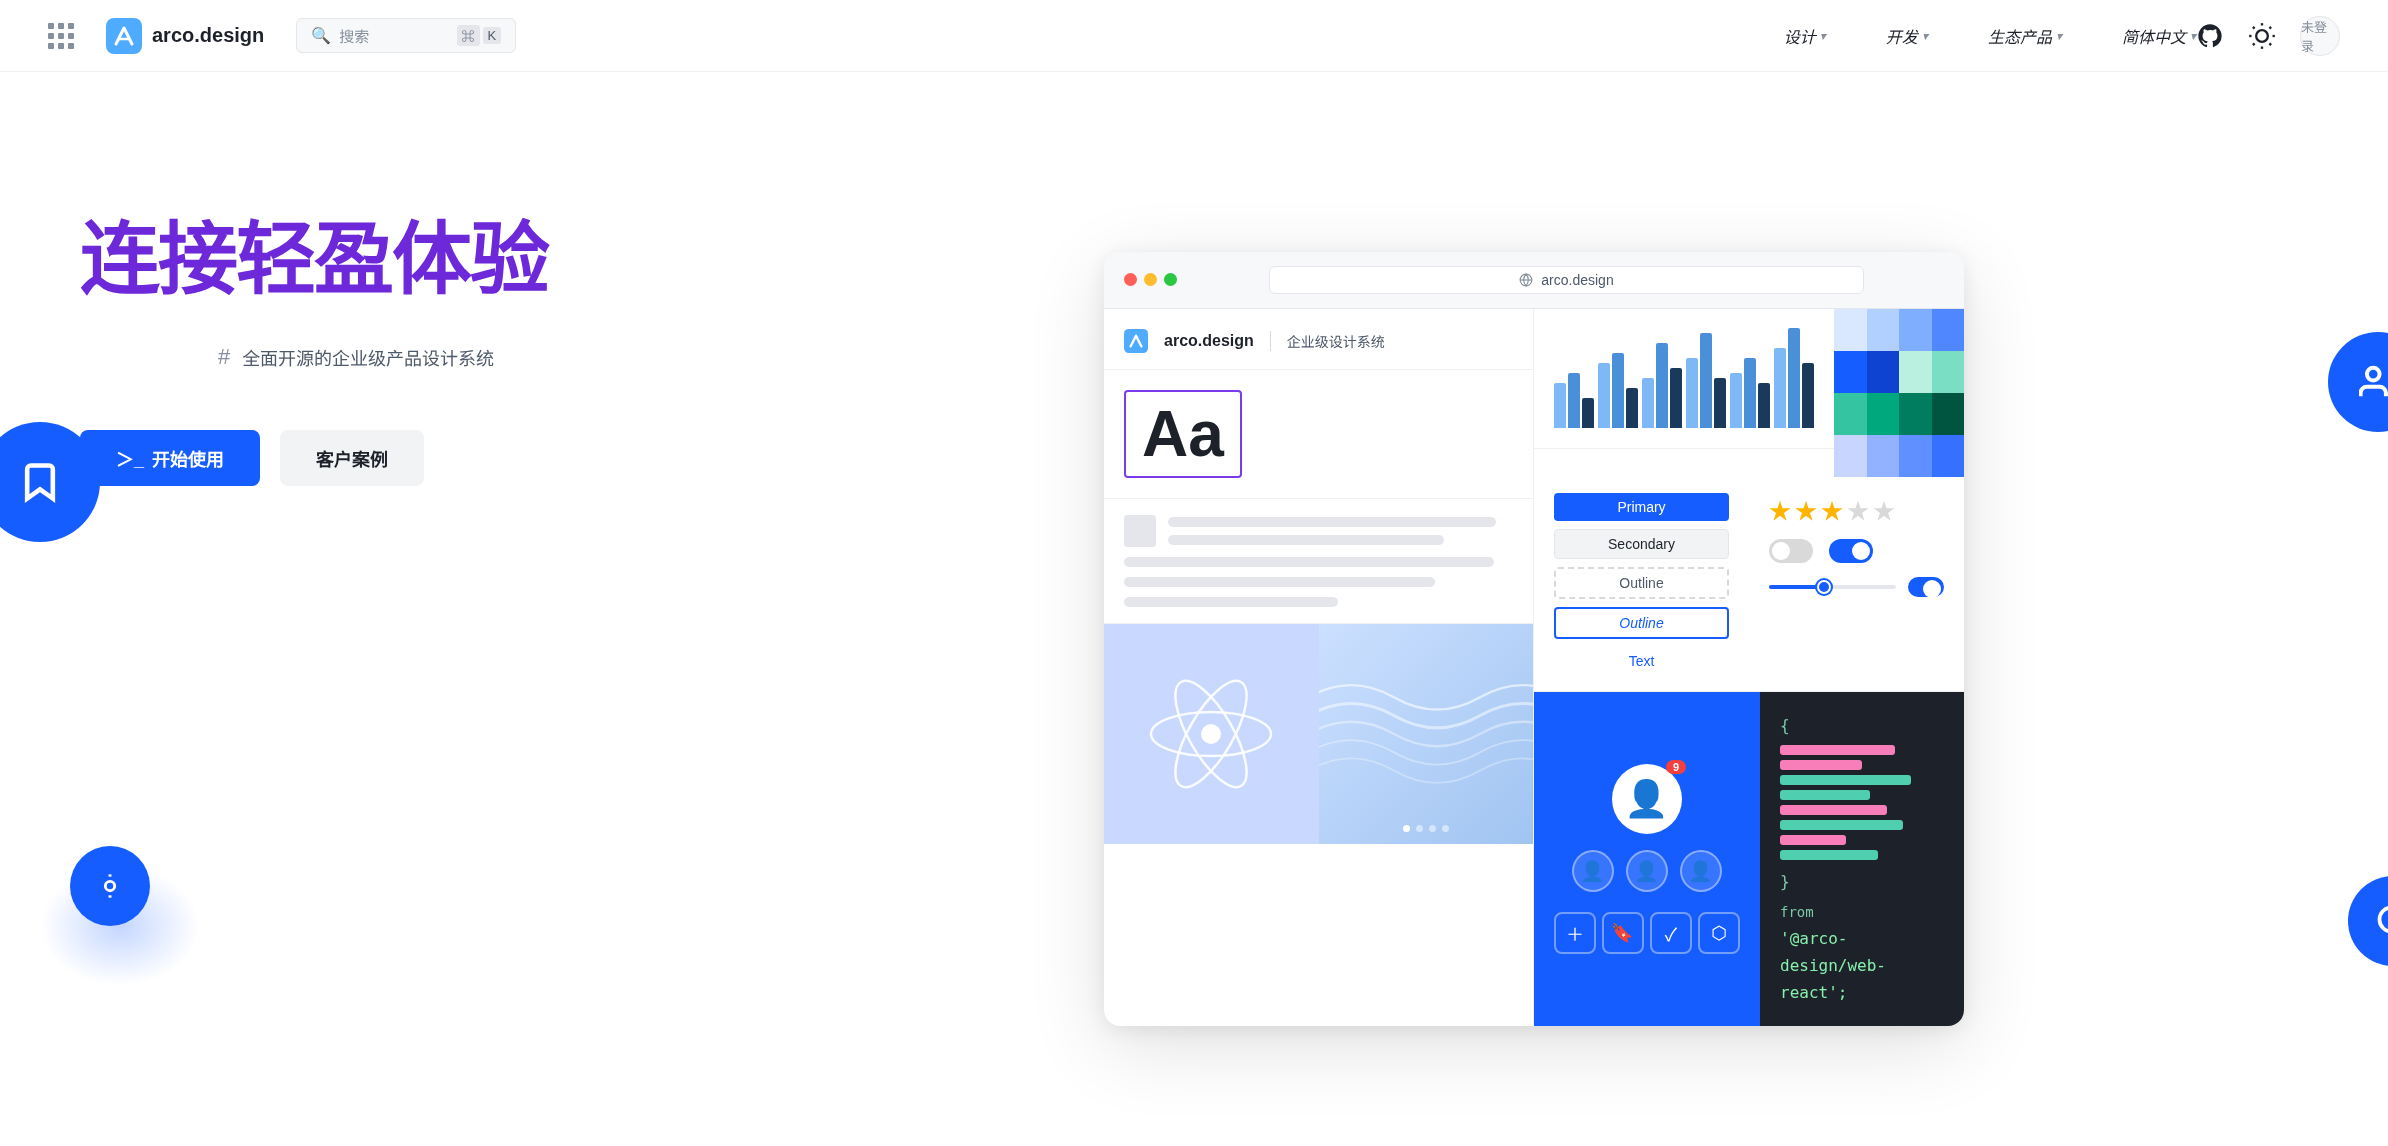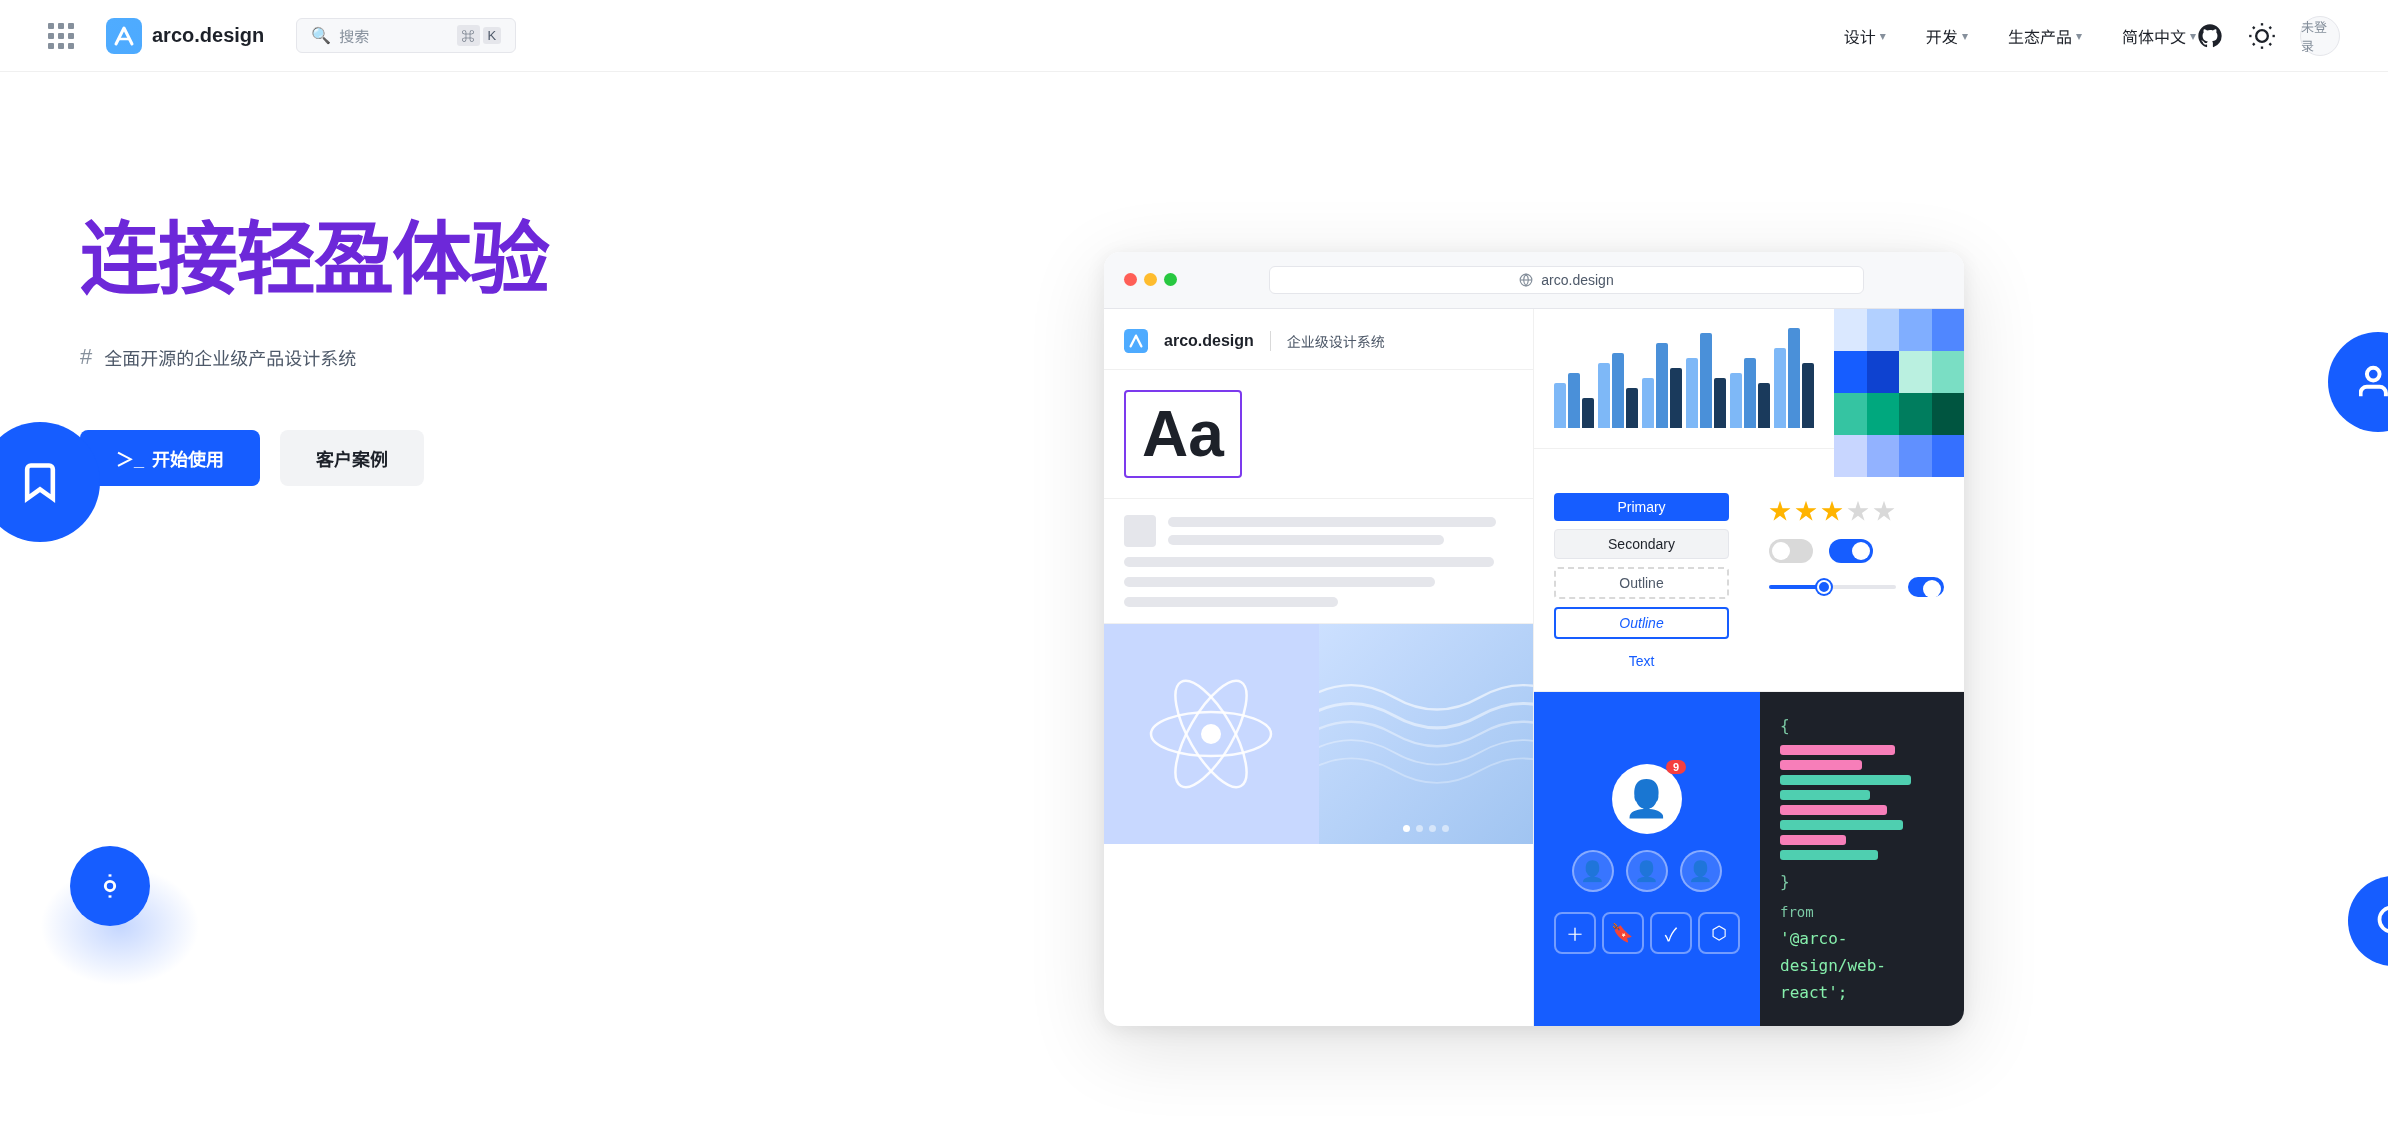--- a/index.html
+++ b/index.html
@@ -84,21 +84,22 @@
       background: #e5e6eb;
       border-radius: 3px;
       padding: 1px 5px;
       font-size: 13px;
       color: #4e5969;
     }
 
     .header-nav {
       display: flex;
       align-items: center;
-      gap: 40px;
+      gap: 60px;
+      font-style: italic;
     }
     .nav-item {
       display: flex;
       align-items: center;
       gap: 4px;
       font-size: 16px;
       color: #1d2129;
       cursor: pointer;
       font-weight: 500;
     }
@@ -160,20 +161,21 @@
       margin-top: 4px;
     }
 
     .hero-desc {
       display: flex;
       align-items: center;
       gap: 12px;
       margin-top: 40px;
       color: #4e5969;
       font-size: 18px;
+      justify-content: center;
     }
     .hero-desc .hash {
       color: #86909c;
       font-size: 22px;
       font-weight: 300;
     }
 
     .hero-buttons {
       display: flex;
       gap: 20px;

